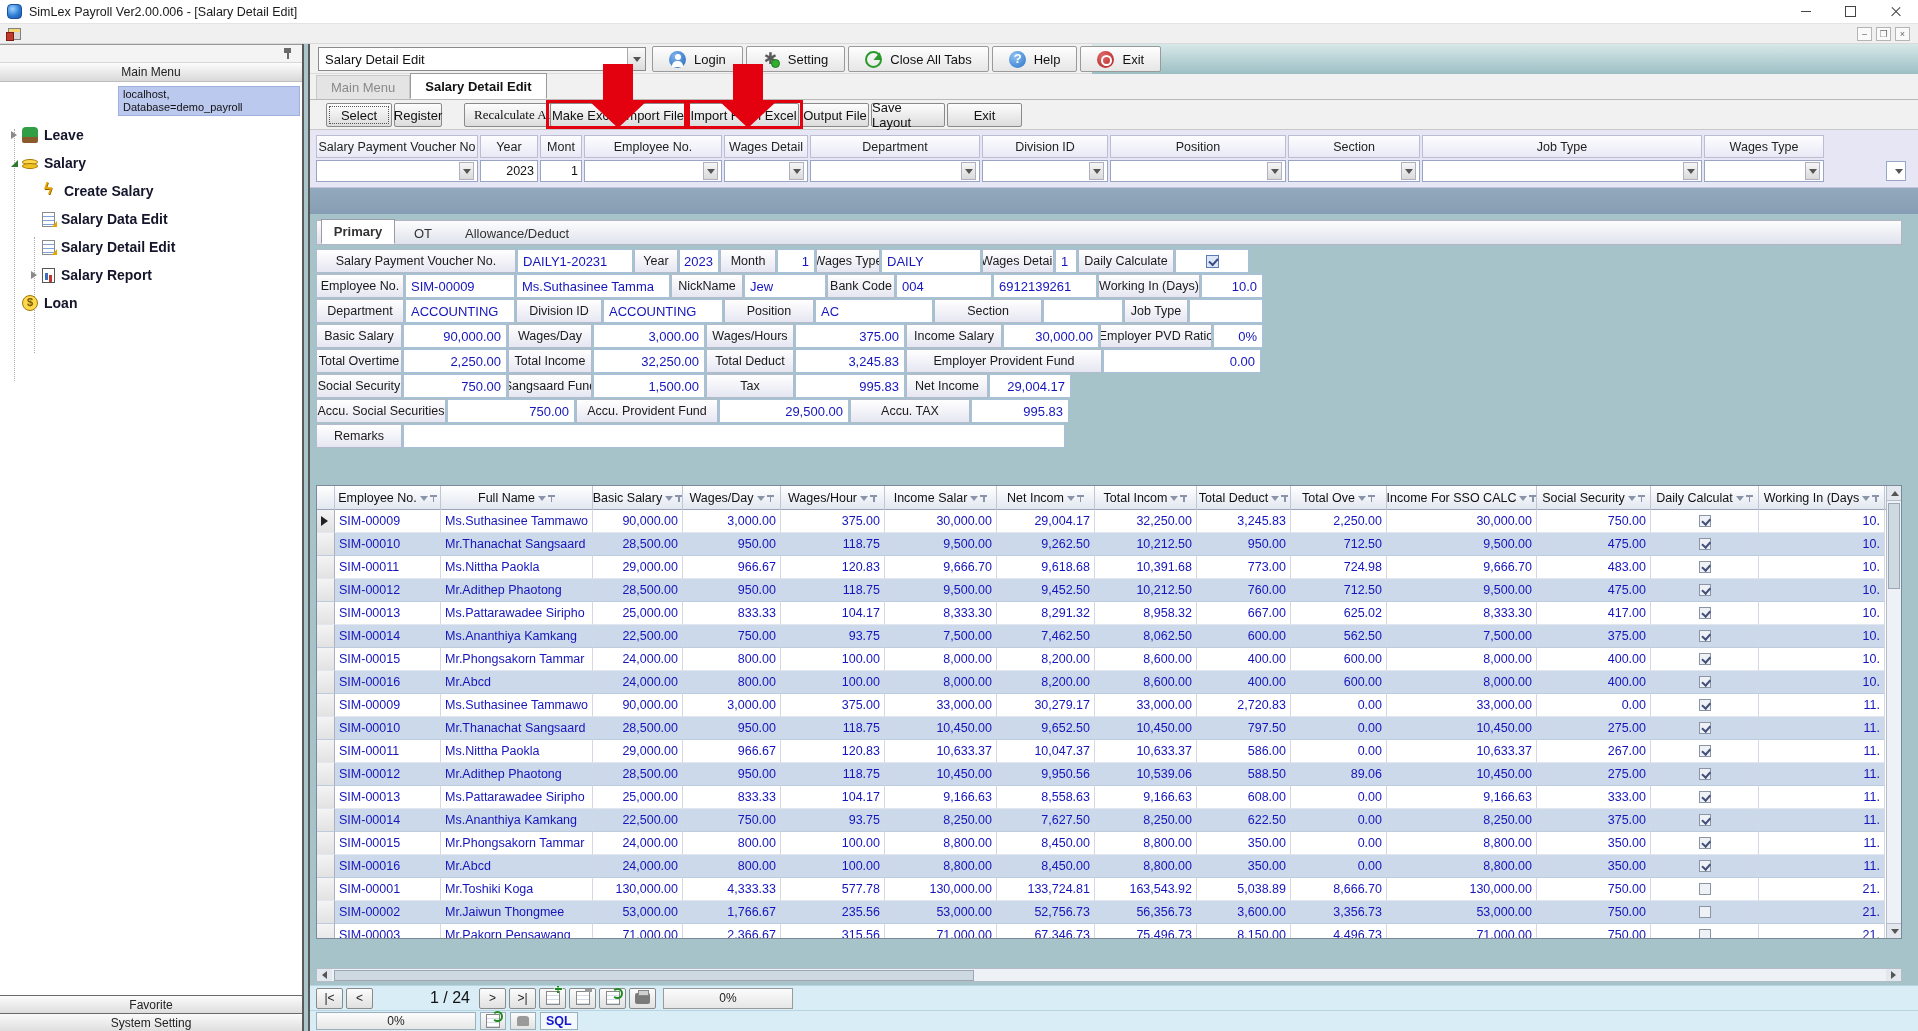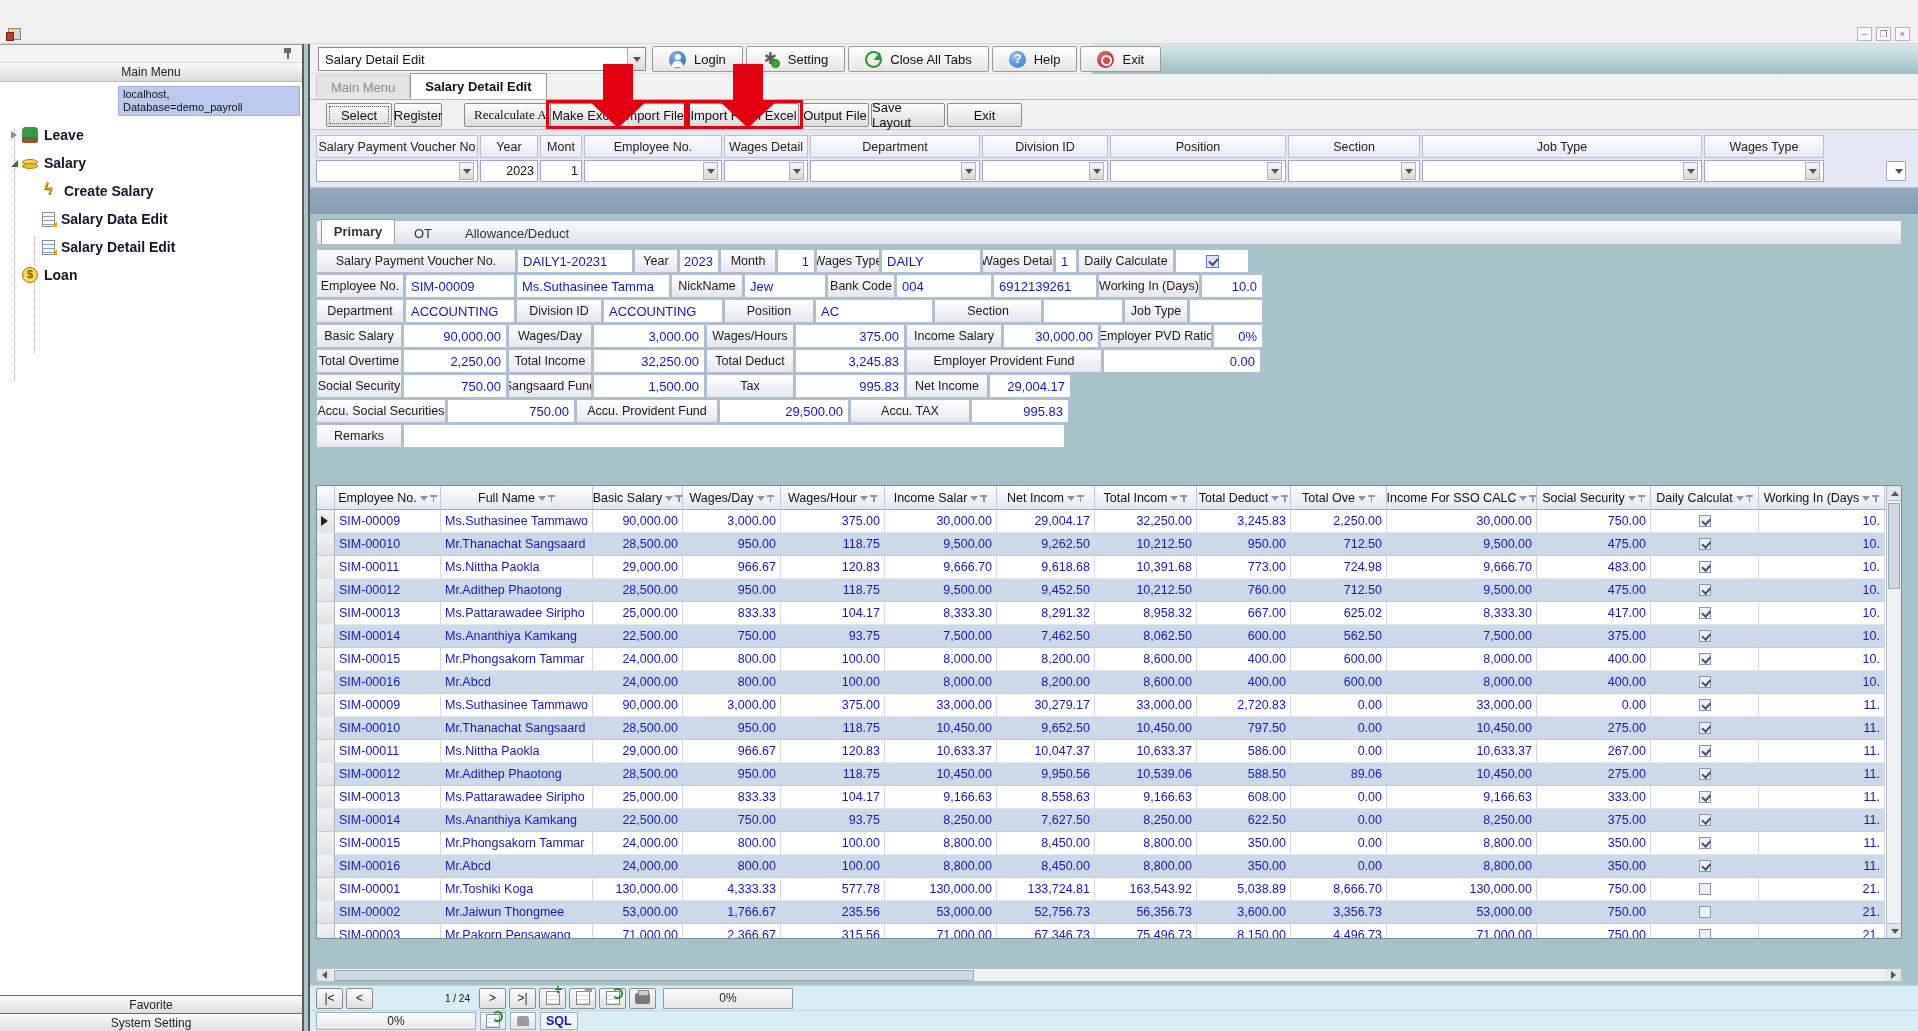--- a/index.html
+++ b/index.html
@@ -124,21 +124,21 @@
   
   .hscroll{position:absolute;left:6px;top:924px;width:1586px;height:14px;background:#eef2f6;border:1px solid #b4bcc8;display:flex;align-items:center;}
   .hs-btn{width:15px;height:12px;background:#e2e8ee;display:flex;align-items:center;justify-content:center;flex:none;}
   .left-arrow{width:0;height:0;border-top:4px solid transparent;border-bottom:4px solid transparent;border-right:5px solid #555;}
   .right-arrow{width:0;height:0;border-top:4px solid transparent;border-bottom:4px solid transparent;border-left:5px solid #555;}
   .hthumb{width:640px;height:11px;background:#cdd8e0;border:1px solid #9aa8b4;margin-left:2px;}
   .hs-sp{flex:1;}
   
   .pager{position:absolute;left:0;top:941px;width:100%;height:25px;background:#d9edf6;border-top:1px solid #b8d4e0;display:flex;align-items:center;padding-left:6px;gap:3px;}
   .pbtn{width:27px;height:21px;background:linear-gradient(#fcfcfc,#e0e0e0);border:1px solid #8a8a8a;border-radius:2px;font-size:12px;color:#222;display:flex;align-items:center;justify-content:center;}
-  .pagelab{width:100px;height:21px;font-size:10px;color:#111;display:flex;align-items:center;justify-content:flex-end;padding-right:6px;}
+  .pagelab{width:100px;height:21px;font-size:16px;color:#111;display:flex;align-items:center;justify-content:flex-end;padding-right:6px;}
   .sheet{width:14px;height:14px;background:#fff;border:1px solid #888;background-image:repeating-linear-gradient(#fff 0 3px,#d4dce8 3px 4px);position:relative;}
   .badge-plus::after{content:"";position:absolute;right:-3px;top:-4px;width:7px;height:2px;background:#1d8a1d;box-shadow:0 0 0 0.5px #fff;}
   .badge-plus::before{content:"";position:absolute;right:-0.5px;top:-6.5px;width:2px;height:7px;background:#1d8a1d;}
   .badge-min::after{content:"";position:absolute;right:-3px;top:-3px;width:7px;height:2.5px;background:#9a9a9a;}
   .badge-ref::after{content:"";position:absolute;right:-4px;top:-4px;width:7px;height:7px;border:2px solid #1d8a1d;border-radius:50%;border-left-color:transparent;}
   .printer{width:15px;height:11px;background:#7a7a7a;border-radius:2px;position:relative;} .printer::before{content:"";position:absolute;left:3px;top:-3px;width:9px;height:4px;background:#d0d0d0;border:1px solid #888;}
   .progbox{width:130px;height:21px;background:linear-gradient(#fcfcfc,#e6e6e6);border:1px solid #9a9a9a;display:flex;align-items:center;justify-content:center;font-size:12px;color:#222;margin-left:4px;}
   
   .status{position:absolute;left:0;top:966px;width:100%;height:21px;background:#d9edf6;border-top:1px solid #b8d4e0;display:flex;align-items:center;padding-left:6px;gap:4px;}
   .st-prog{width:160px;height:18px;background:linear-gradient(#fcfcfc,#e6e6e6);border:1px solid #9ab0bc;display:flex;align-items:center;justify-content:center;font-size:12px;color:#222;}
@@ -148,20 +148,29 @@
   
   .ann-arrow{position:absolute;z-index:50;}
   .ann-shaft{position:absolute;left:15px;top:0;width:30px;height:36px;background:#e3000f;}
   .ann-headt{position:absolute;left:0;top:36px;width:0;height:0;border-left:30px solid transparent;border-right:30px solid transparent;border-top:28px solid #e3000f;}
 </style>
 </head>
 <body>
 
 <div id="app">
 
+  <div class="titlebar">
+    <div class="appicon"></div>
+    <div class="title-text">SimLex Payroll Ver2.00.006 - [Salary  Detail Edit]</div>
+    <div class="wincontrols">
+      <div class="wc wc-min"></div>
+      <div class="wc wc-max"></div>
+      <div class="wc wc-close"></div>
+    </div>
+  </div>
 
   <div class="mdistrip">
     <div class="formicon"></div>
     <div class="mdicontrols">
       <div class="mc">–</div>
       <div class="mc">❐</div>
       <div class="mc">×</div>
     </div>
   </div>
 
@@ -198,20 +207,27 @@
         </div>
         <div class="tree-item" style="padding-left: 28px;">
           <span class="tree-arrow"></span>
           <span class="tree-ico ico-page"></span>
           <span>Salary Data Edit</span>
         </div>
         <div class="tree-item" style="padding-left: 28px;">
           <span class="tree-arrow"></span>
           <span class="tree-ico ico-page"></span>
           <span>Salary Detail Edit</span>
+        </div>
+        <div class="tree-item" style="padding-left: 28px;">
+          <span class="tree-arrow">
+            <span class="ta-c"></span>
+          </span>
+          <span class="tree-ico ico-report"></span>
+          <span>Salary Report</span>
         </div>
         <div class="tree-item" style="padding-left: 8px;">
           <span class="tree-arrow"></span>
           <span class="tree-ico ico-loan"></span>
           <span>Loan</span>
         </div>
       </div>
     <div class="side-footer" style="bottom:18px;">Favorite</div>
     <div class="side-footer" style="bottom:0;">System Setting</div>
   </div>

